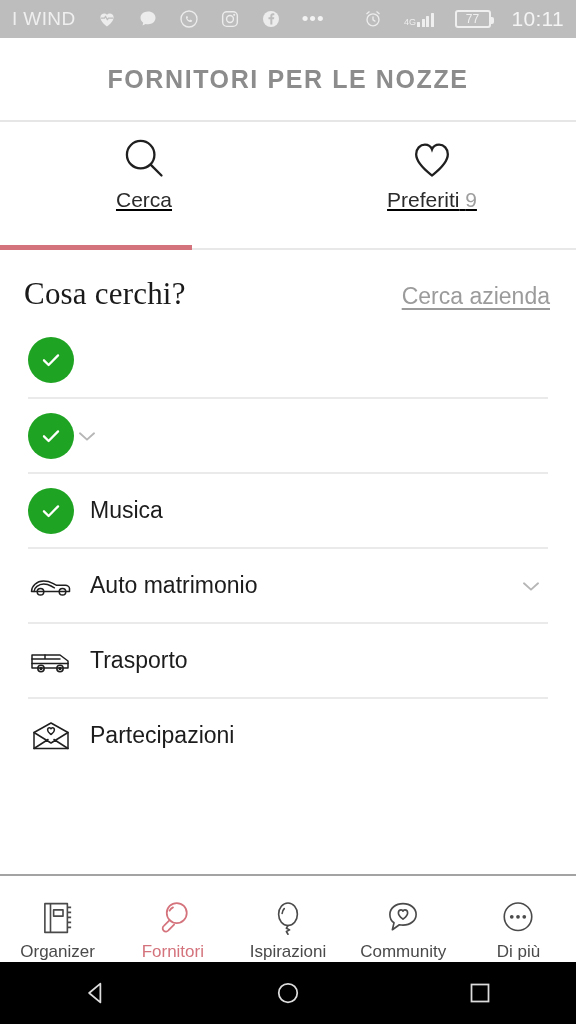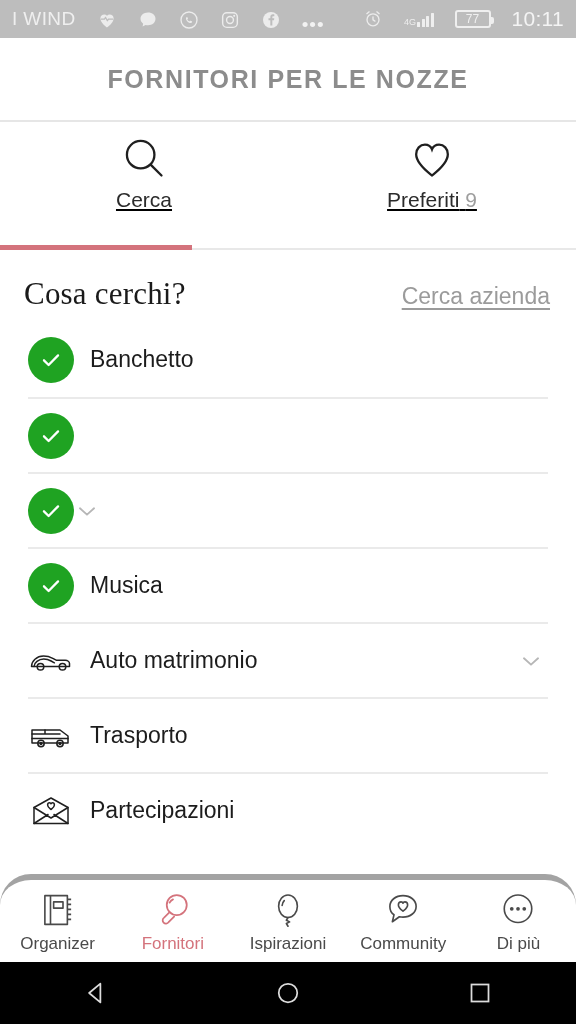--- a/index.html
+++ b/index.html
@@ -17,21 +17,21 @@
   }
 
   
   .statusbar {
     height: 38px; flex: 0 0 38px;
     background: #bdbdbd;
     display: flex; align-items: center;
     padding: 0 12px;
     color: #f2f2f2;
   }
-  .sb-left { display: flex; align-items: flex-end; gap: 21px; flex: 1 1 auto; }
+  .sb-left { display: flex; align-items: center; gap: 21px; flex: 1 1 auto; }
   .sb-right { display: flex; align-items: center; gap: 21px; }
   .carrier { font-size: 19px; letter-spacing: .4px; color: #efefef; }
   .sb-ico { display: inline-block; opacity: .95; }
   .sb-ico svg { display: block; }
   .sb-dots { font-size: 19px; letter-spacing: 1px; line-height: 10px; }
   .batt {
     display: inline-flex; align-items: center; justify-content: center;
     width: 36px; height: 18px;
     border: 2px solid #efefef; border-radius: 3px;
     font-size: 12px; color: #efefef; position: relative;
@@ -118,24 +118,23 @@
     background: #1fa322; display: flex; align-items: center; justify-content: center;
   }
   .row-label {
     font-size: 23px; color: #1c1c1c; margin-left: 16px; flex: 1 1 auto;
   }
   .chev { width: 26px; height: 26px; margin-right: 4px; }
 
   
   .bottomnav {
     flex: 0 0 88px;
-    display: flex; align-items: center;
+    display: flex; align-items: flex-end;
     background: #ffffff;
-    border-top: 6px solid #a3a3a3;
-    border-radius: 31px;
+    border-top: 2px solid #a3a3a3;
   }
   .nav-item {
     flex: 1 1 0; display: flex; flex-direction: column;
     align-items: center; justify-content: center; gap: 3px;
   }
   .nav-ico { height: 42px; display:flex; align-items:center; justify-content:center; }
   .nav-label { font-size: 17px; color: #4a4a4a; }
   .nav-item.active .nav-label { color: #d4737c; }
 
   
@@ -254,30 +253,20 @@
 
   <div class="content">
 
     <div class="section-head">
       <div class="section-title">Cosa cerchi?</div>
       <div class="section-link">Cerca azienda</div>
     </div>
 
     <div class="list">
 
-      <div class="row">
-        <span class="row-ico">
-          <span class="check">
-            <svg width="26" height="26" viewBox="0 0 24 24" fill="none" stroke="#ffffff" stroke-width="2.1" stroke-linecap="round" stroke-linejoin="round">
-                <path d="M5.5 12.3l4.3 4.3 8.7-8.9"></path>
-              </svg>
-          </span>
-        </span>
-        <span class="row-label">Banchetto</span>
-      </div>
 
       <div class="row">
         <span class="row-ico">
           <span class="check">
             <svg width="26" height="26" viewBox="0 0 24 24" fill="none" stroke="#ffffff" stroke-width="2.1" stroke-linecap="round" stroke-linejoin="round">
                 <path d="M5.5 12.3l4.3 4.3 8.7-8.9"></path>
               </svg>
           </span>
         </span>
       </div>

